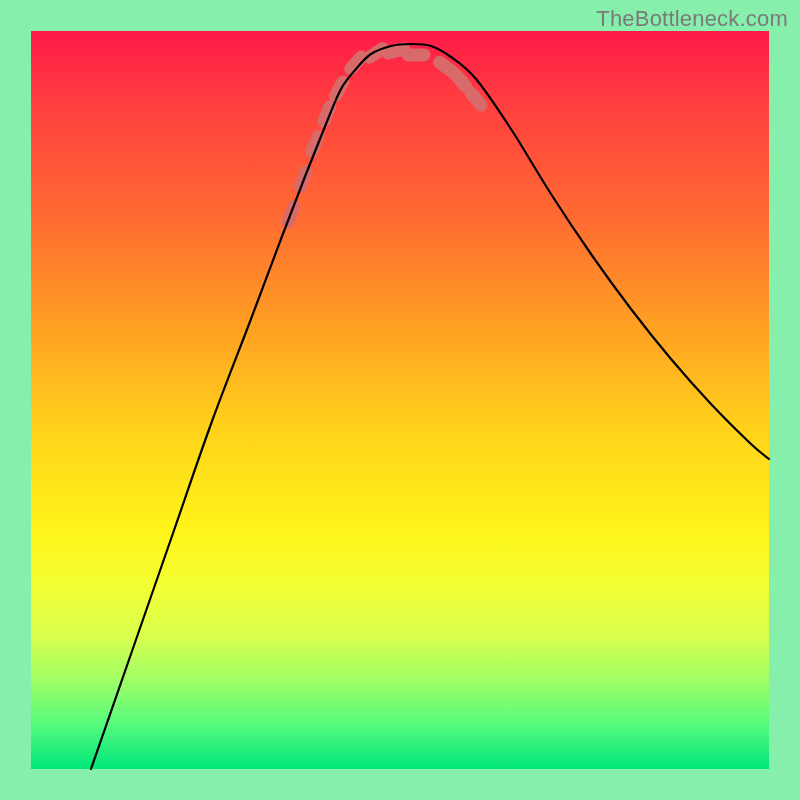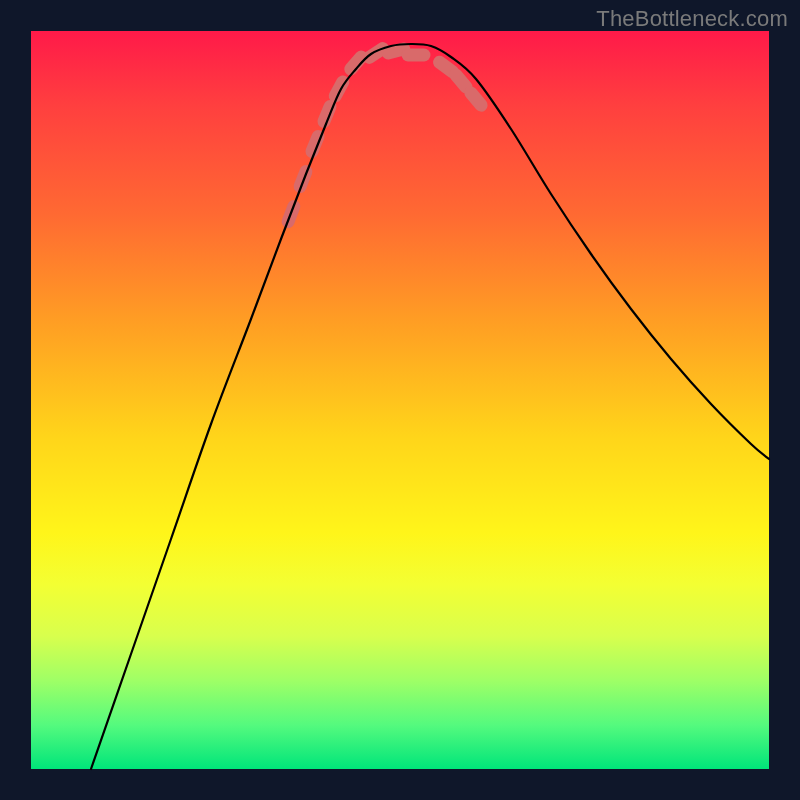--- a/index.html
+++ b/index.html
@@ -7,21 +7,21 @@
     padding: 0;
     width: 800px;
     height: 800px;
     background: #000;
     overflow: hidden;
     font-family: Arial, Helvetica, sans-serif;
   }
   .frame {
     position: absolute;
     inset: 0;
-    background: #0f172a;
+    background: #86efac;
   }
   .plot {
     position: absolute;
     left: 31px;
     top: 31px;
     width: 738px;
     height: 738px;
     
     background: linear-gradient(
       to bottom,

